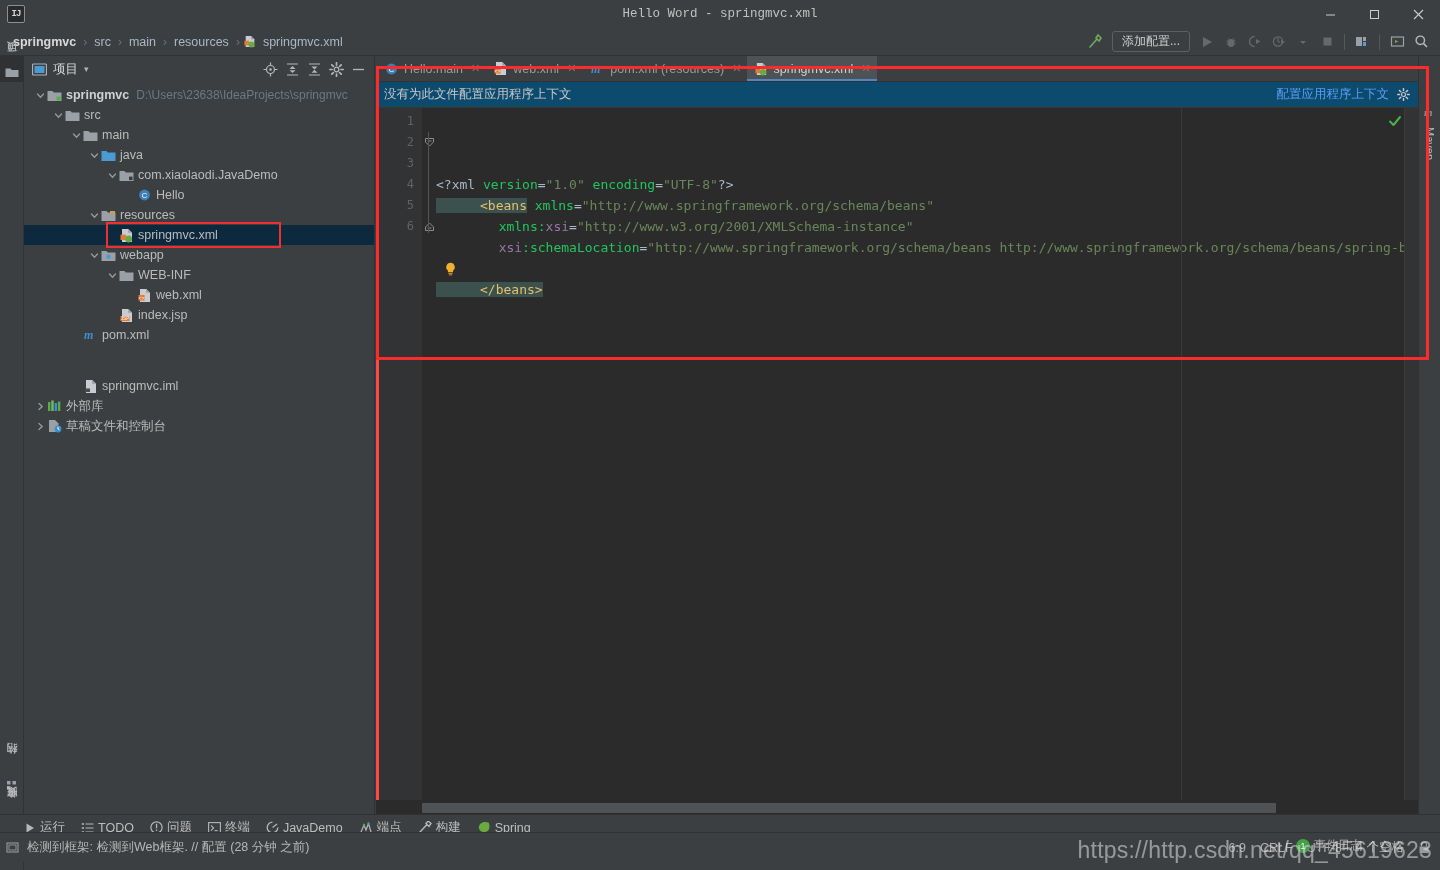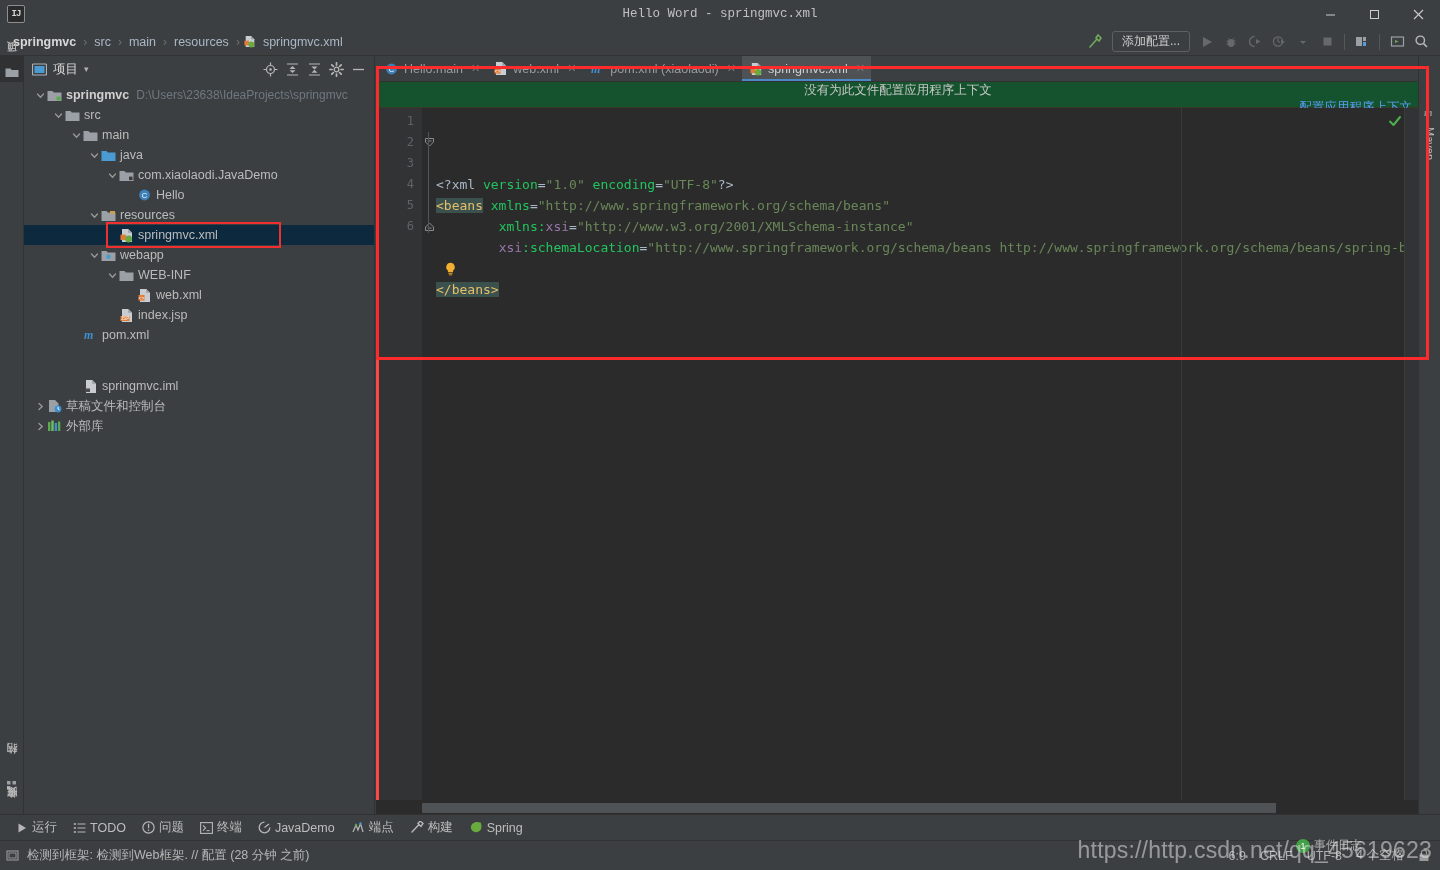--- a/index.html
+++ b/index.html
@@ -139,24 +139,23 @@
     display:flex; align-items:center; padding:0 6px 0 8px; gap:5px;
     font-size:12.5px; color:#9b9b9b; position:relative; background:#3c3f41;
   }
   .tab.active { background:#4e5254; color:#cfcfcf; }
   .tab.active:after {
     content:""; position:absolute; left:0; right:0; bottom:0; height:2px; background:#4a88c7;
   }
   .tab .x { color:#7a7a7a; font-size:11px; margin-left:3px; }
 
   .notif {
-    height:26px; background:#14532d; display:flex; align-items:center;
+    height:26px; background:#0c4a6e; display:flex; align-items:center;
     padding:0 6px 0 8px; font-size:12.5px; color:#c8c8c8;
     border-bottom:1px solid #3a3a28;
-    flex-direction:column;
   }
   .notif-link { margin-left:auto; color:#589df6; font-size:12.5px; }
   .notif-gear { margin-left:8px; margin-right:2px; }
 
   .code-wrap { position:relative; height:692px; background:#2b2b2b; display:flex; }
   .gutter {
     width:46px; background:#313335; position:relative; flex:0 0 46px;
     padding-top:3px;
   }
   .lnum {
@@ -173,21 +172,21 @@
   }
   .foldline {
     position:absolute; left:6px; top:24px; width:1px; height:101px; background:#555;
   }
   .code {
     flex:1; padding-top:3px; position:relative; overflow:hidden;
     font-family:"DejaVu Sans Mono", monospace; font-size:13px; line-height:21px;
     white-space:pre;
   }
   .cl { height:21px; line-height:21px; }
-  .tagsel { color:#e8bf6a; background:#3b514d; }
+  .tagsel { color:#e8bf6a; background:#3b514d;padding-left:44px; }
   .attr { color:#22c55e; }
   .attrns { color:#9876aa; }
   .punc { color:#a9b7c6; }
   .str { color:#6a8759; }
   .decl { color:#a9b7c6; }
   .bulb {
     display:inline-block; width:13px; height:13px; vertical-align:-2px;
   }
   .right-marks {
     position:absolute; right:0; top:0; width:14px; height:100%;
@@ -218,30 +217,30 @@
   
   .rstripe {
     position:absolute; right:0; top:56px; width:22px; height:772px;
     background:#3c3f41; border-left:1px solid #323232;
     display:flex; flex-direction:column; align-items:center; padding-top:50px; gap:8px;
   }
 
   
   .bottom-tools {
     position:absolute; left:0; bottom:30px; width:1440px; height:26px;
-    background:#3c3f41; display:flex; align-items:center; padding-left:8px;
+    background:#3c3f41; display:flex; align-items:center; padding-left:16px;
     border-top:1px solid #323232;
   }
   .bt {
     display:flex; align-items:center; gap:4px; padding:2px 8px;
     font-size:12.5px; color:#bdbdbd; border-radius:2px;
   }
 
   .statusbar {
-    position:absolute; left:0; bottom:0; width:1440px; height:30px;
+    position:absolute; left:0; bottom:8px; width:1440px; height:30px;
     background:#3c3f41; display:flex; align-items:center; padding-left:6px;
     font-size:12.5px; color:#b0b0b0; border-top:1px solid #323232;
   }
   .status-msg { margin-left:8px; color:#b6b6b6; }
   .status-right { margin-left:auto; display:flex; align-items:center; gap:14px; padding-right:10px; }
   .status-right span { color:#b0b0b0; }
   .evt-badge {
     display:inline-flex; align-items:center; justify-content:center;
     width:14px; height:14px; border-radius:50%; background:#43a047;
     color:#fff; font-size:9px; margin-right:4px;
@@ -624,42 +623,42 @@
           <span class="label">springmvc.iml</span>
         </div>
         <div class="row" style="padding-left: 10px;">
           <span class="arrow">
             <svg width="9" height="9" viewBox="0 0 9 9">
               <path d="M3 1.5 L6.2 4.5 L3 7.5" stroke="#9a9a9a" stroke-width="1.3" fill="none" stroke-linecap="round"></path>
             </svg>
           </span>
           <span class="ico">
             <svg width="15" height="14" viewBox="0 0 15 14">
-              <path d="M2 1 h6 l3.5 3.5 V13 H2 Z" fill="#9aa0a6"></path>
-              <circle cx="11" cy="10" r="3.4" fill="#3e8fd0"></circle>
-              <path d="M11 7.8 V10 L12.4 10.9" stroke="#fff" stroke-width="1" fill="none"></path>
-            </svg>
-          </span>
-          <span class="label">草稿文件和控制台</span>
-        </div>
-        <div class="row" style="padding-left: 10px;">
-          <span class="arrow">
-            <svg width="9" height="9" viewBox="0 0 9 9">
-              <path d="M3 1.5 L6.2 4.5 L3 7.5" stroke="#9a9a9a" stroke-width="1.3" fill="none" stroke-linecap="round"></path>
-            </svg>
-          </span>
-          <span class="ico">
-            <svg width="15" height="14" viewBox="0 0 15 14">
               <rect x="1" y="3" width="2.4" height="9" fill="#5aab4f"></rect>
               <rect x="4.3" y="1.5" width="2.4" height="10.5" fill="#6fbf62"></rect>
               <rect x="7.6" y="4" width="2.4" height="8" fill="#3e8fd0"></rect>
               <rect x="10.9" y="2.5" width="2.4" height="9.5" fill="#5aab4f"></rect>
             </svg>
           </span>
           <span class="label">外部库</span>
+        </div>
+        <div class="row" style="padding-left: 10px;">
+          <span class="arrow">
+            <svg width="9" height="9" viewBox="0 0 9 9">
+              <path d="M3 1.5 L6.2 4.5 L3 7.5" stroke="#9a9a9a" stroke-width="1.3" fill="none" stroke-linecap="round"></path>
+            </svg>
+          </span>
+          <span class="ico">
+            <svg width="15" height="14" viewBox="0 0 15 14">
+              <path d="M2 1 h6 l3.5 3.5 V13 H2 Z" fill="#9aa0a6"></path>
+              <circle cx="11" cy="10" r="3.4" fill="#3e8fd0"></circle>
+              <path d="M11 7.8 V10 L12.4 10.9" stroke="#fff" stroke-width="1" fill="none"></path>
+            </svg>
+          </span>
+          <span class="label">草稿文件和控制台</span>
         </div>
       </div>
   </div>
 
   <div class="editor-area">
     <div class="tabs" id="tabs-root">
         <div class="tab">
           <span>
             <svg width="15" height="14" viewBox="0 0 15 14">
               <circle cx="7.5" cy="7" r="5.4" fill="#3e7fb8"></circle>
@@ -680,21 +679,21 @@
           </span>
           <span>web.xml</span>
           <span class="x">✕</span>
         </div>
         <div class="tab">
           <span>
             <svg width="15" height="14" viewBox="0 0 15 14">
               <text x="1" y="11" font-family="Liberation Serif, serif" font-size="12" font-style="italic" font-weight="bold" fill="#3e8fd0">m</text>
             </svg>
           </span>
-          <span>pom.xml (xiaolaodi)</span>
+          <span>pom.xml (resources)</span>
           <span class="x">✕</span>
         </div>
         <div class="tab active">
           <span>
             <svg width="13" height="14" viewBox="0 0 14 15">
               <path d="M2 1 h6.2 l3.8 3.8 V14 H2 Z" fill="#c9cdd1"></path>
               <path d="M8.2 1 v3.8 H12" fill="#9aa0a6"></path>
               <rect x="0.5" y="6.6" width="5.4" height="5.4" fill="#e07b39"></rect>
               <circle cx="8.6" cy="11" r="3.4" fill="#6aab3f"></circle>
             </svg>

